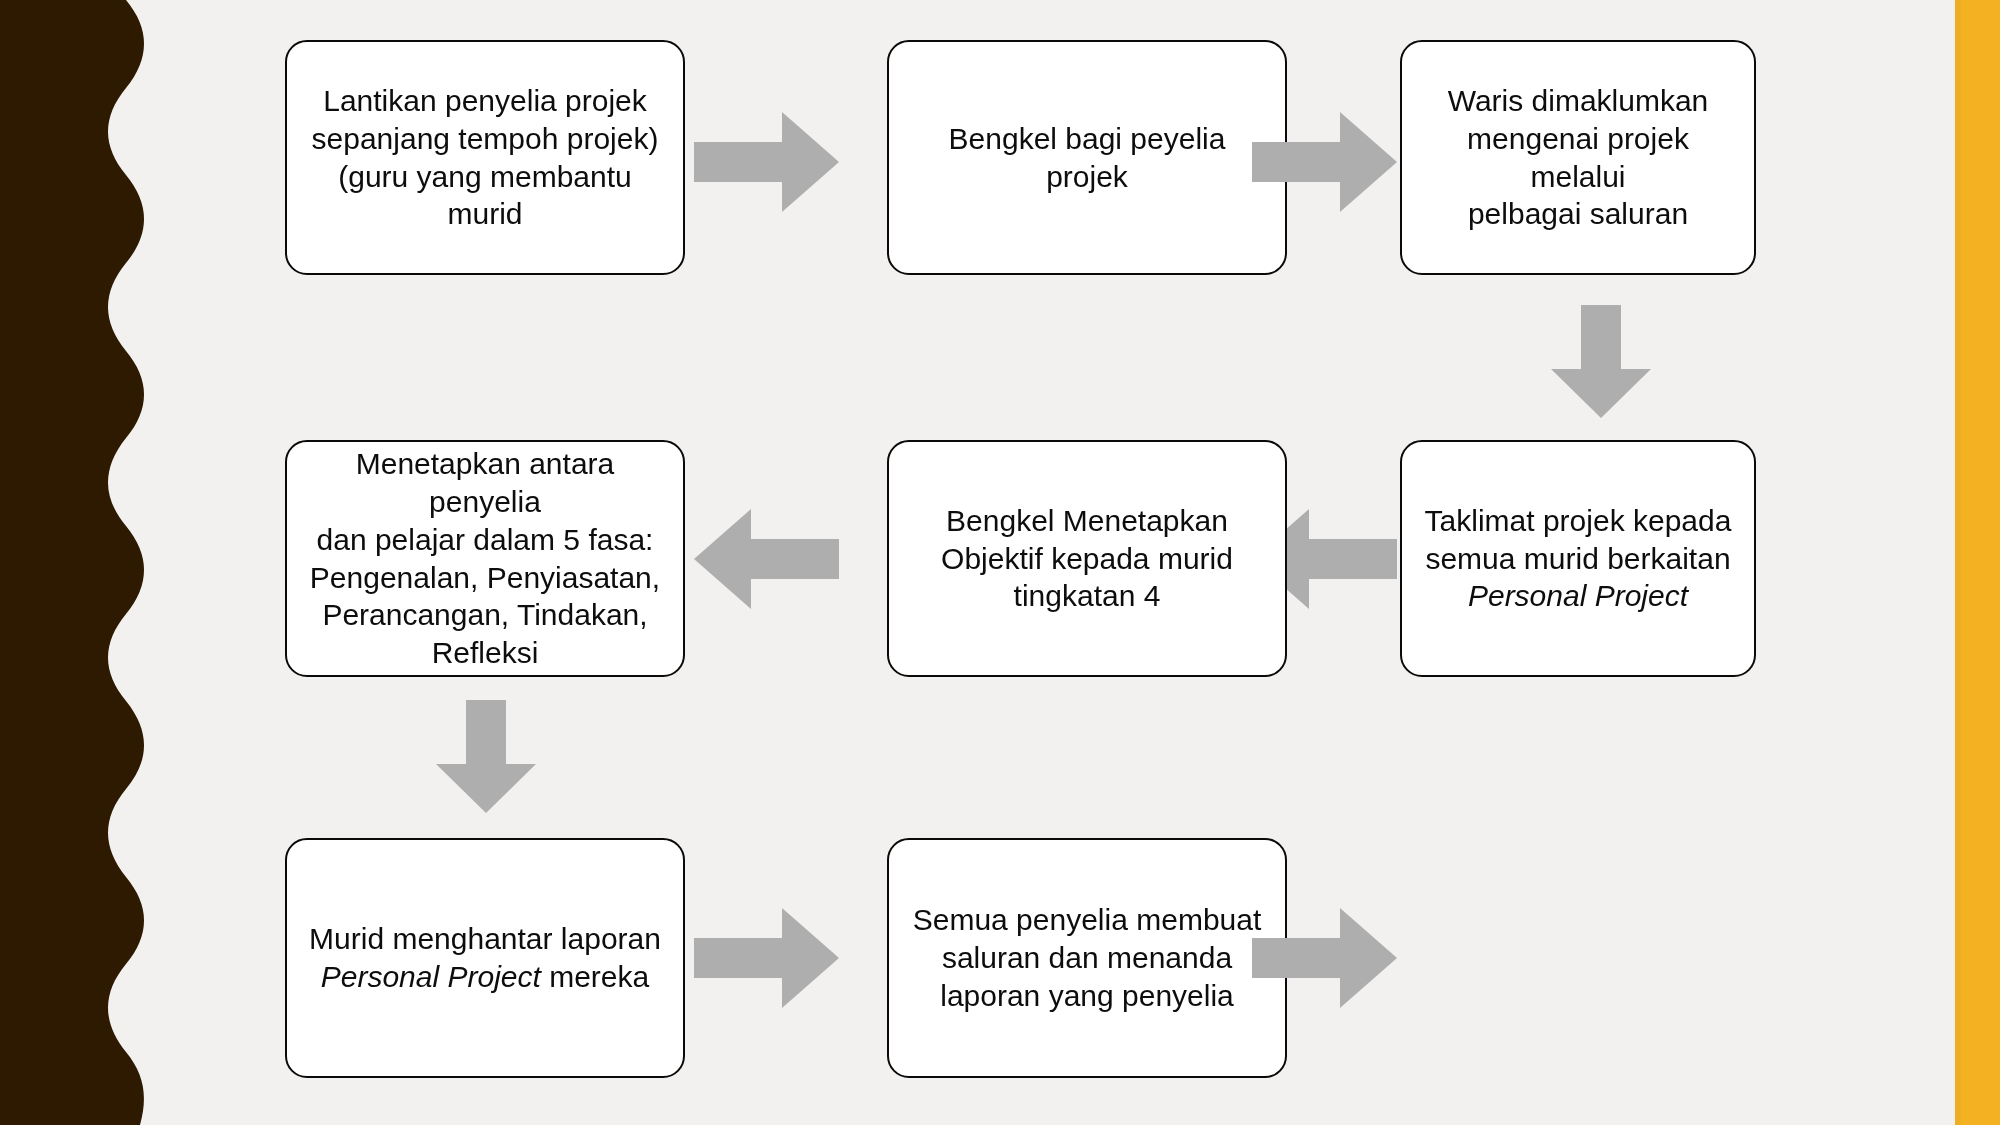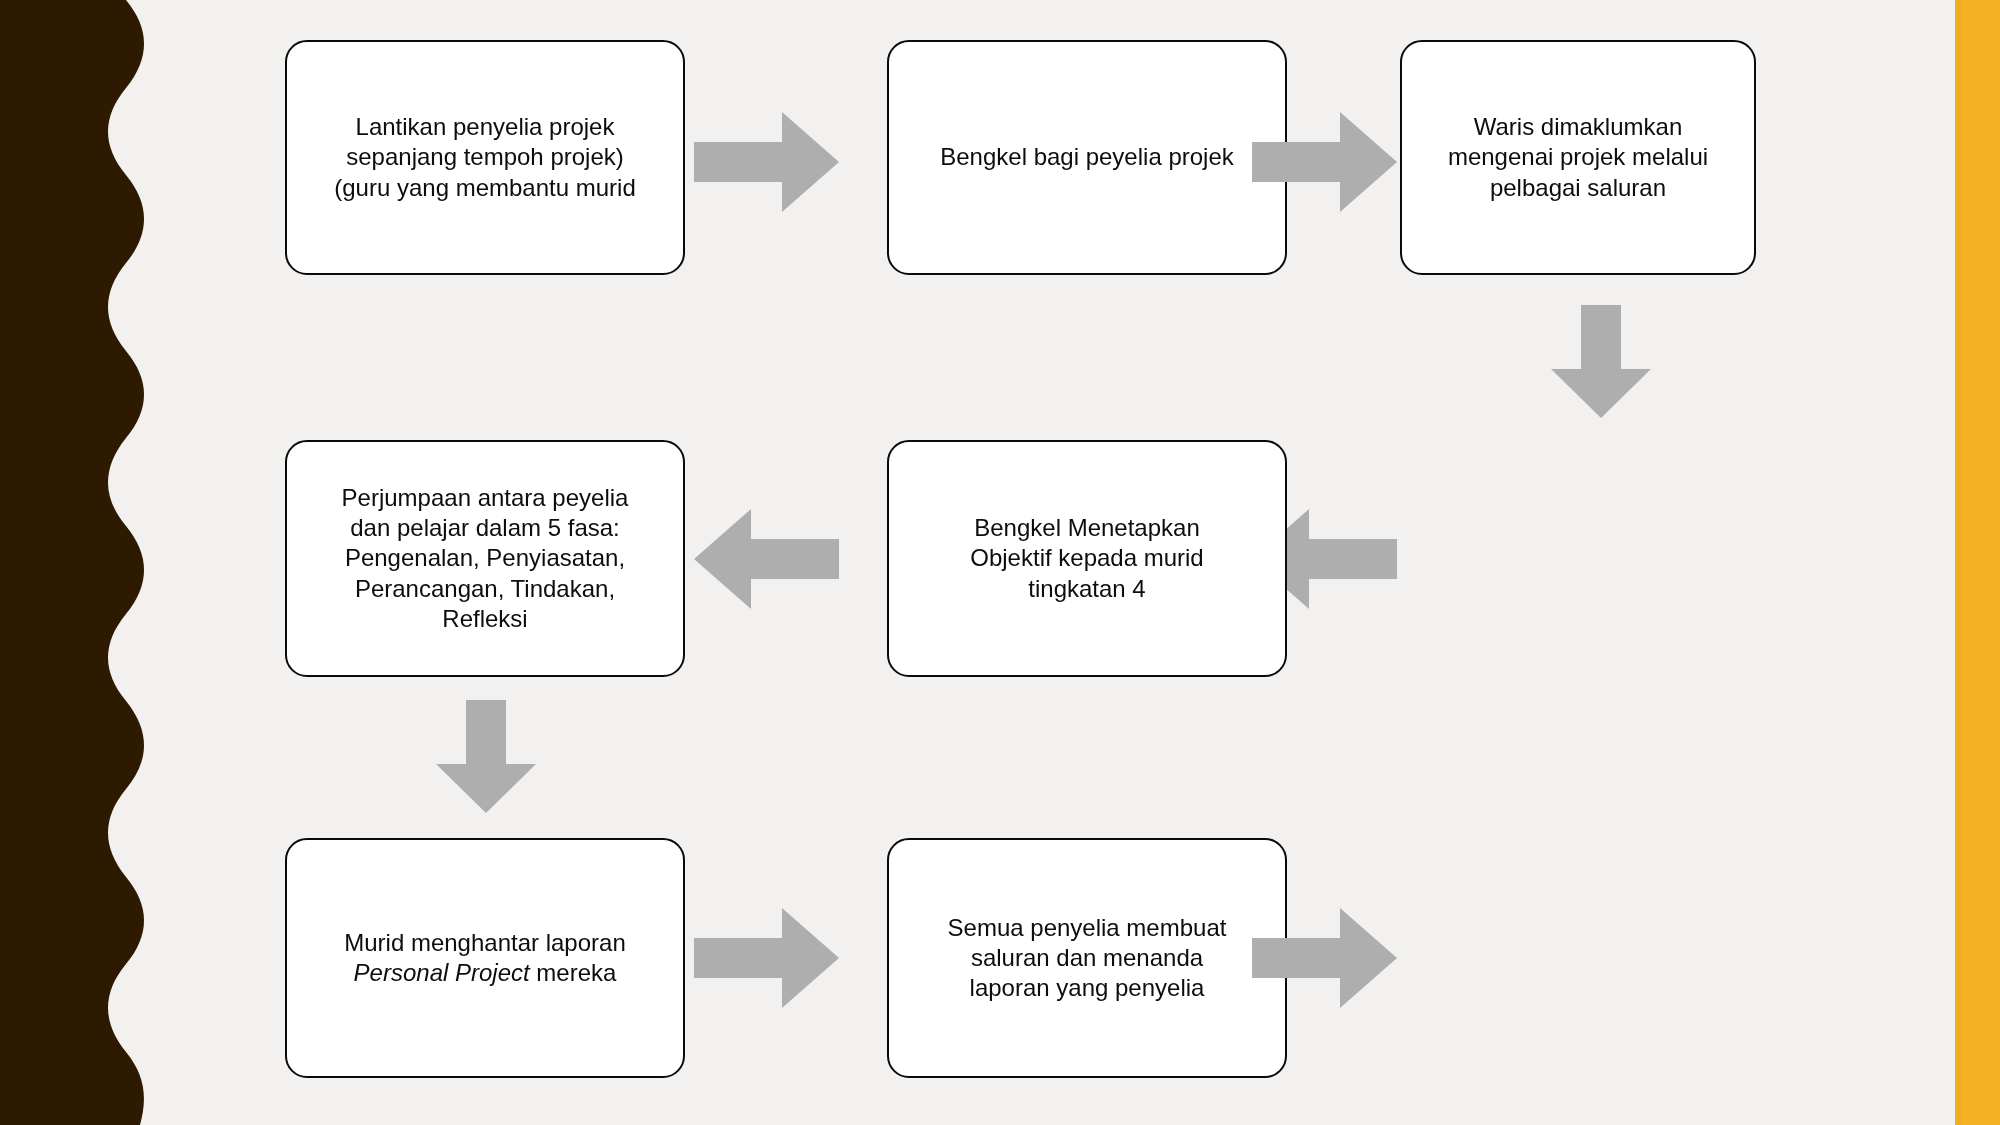--- a/index.html
+++ b/index.html
@@ -20,21 +20,21 @@
   
   .node{
     position:absolute;
     background:#ffffff;
     border:2.5px solid #0a0a0a;
     border-radius:22px;
     box-sizing:border-box;
     display:flex;align-items:center;justify-content:center;
     text-align:center;
     color:#0d0d0d;
-    font-size:24px;
+    font-size:30px;
     line-height:1.26;
     padding:10px 18px;
   }
   .node .txt{width:100%;}
   .node b{font-weight:400;}
   .node i{font-style:italic;}
 
   
   .c1{left:285px;width:400px;}
   .c2{left:843px;width:400px;margin-left:44px;}
@@ -101,20 +101,27 @@
       <div>pelbagai saluran</div>
     </div>
   </div>
 
   <div class="arrow" style="left:1551px;top:305px;">
     <svg width="100" height="113" viewBox="0 0 100 113">
         <path d="M30,0 L70,0 L70,64 L100,64 L50,113 L0,64 L30,64 Z" fill="#aeaeae"></path>
       </svg>
   </div>
 
+  <div class="node c3 r2">
+    <div class="txt">
+      <div>Taklimat projek kepada</div>
+      <div>semua murid berkaitan</div>
+      <div><i>Personal Project</i></div>
+    </div>
+  </div>
 
   <div class="arrow" style="left:1252px;top:509px;">
     <svg width="145" height="100" viewBox="0 0 145 100">
         <path d="M145,30 L57,30 L57,0 L0,50 L57,100 L57,70 L145,70 Z" fill="#aeaeae"></path>
       </svg>
   </div>
 
   <div class="node c2 r2">
     <div class="txt">
       <div>Bengkel Menetapkan</div>
@@ -124,21 +131,21 @@
   </div>
 
   <div class="arrow" style="left:694px;top:509px;">
     <svg width="145" height="100" viewBox="0 0 145 100">
         <path d="M145,30 L57,30 L57,0 L0,50 L57,100 L57,70 L145,70 Z" fill="#aeaeae"></path>
       </svg>
   </div>
 
   <div class="node c1 r2">
     <div class="txt">
-      <div>Perjumpaan antara peyelia</div>
+      <div>Menetapkan antara penyelia</div>
       <div>dan pelajar dalam 5 fasa:</div>
       <div><b>Pengenalan, Penyiasatan,</b></div>
       <div><b>Perancangan, Tindakan,</b></div>
       <div><b>Refleksi</b></div>
     </div>
   </div>
 
   <div class="arrow" style="left:436px;top:700px;">
     <svg width="100" height="113" viewBox="0 0 100 113">
         <path d="M30,0 L70,0 L70,64 L100,64 L50,113 L0,64 L30,64 Z" fill="#aeaeae"></path>

